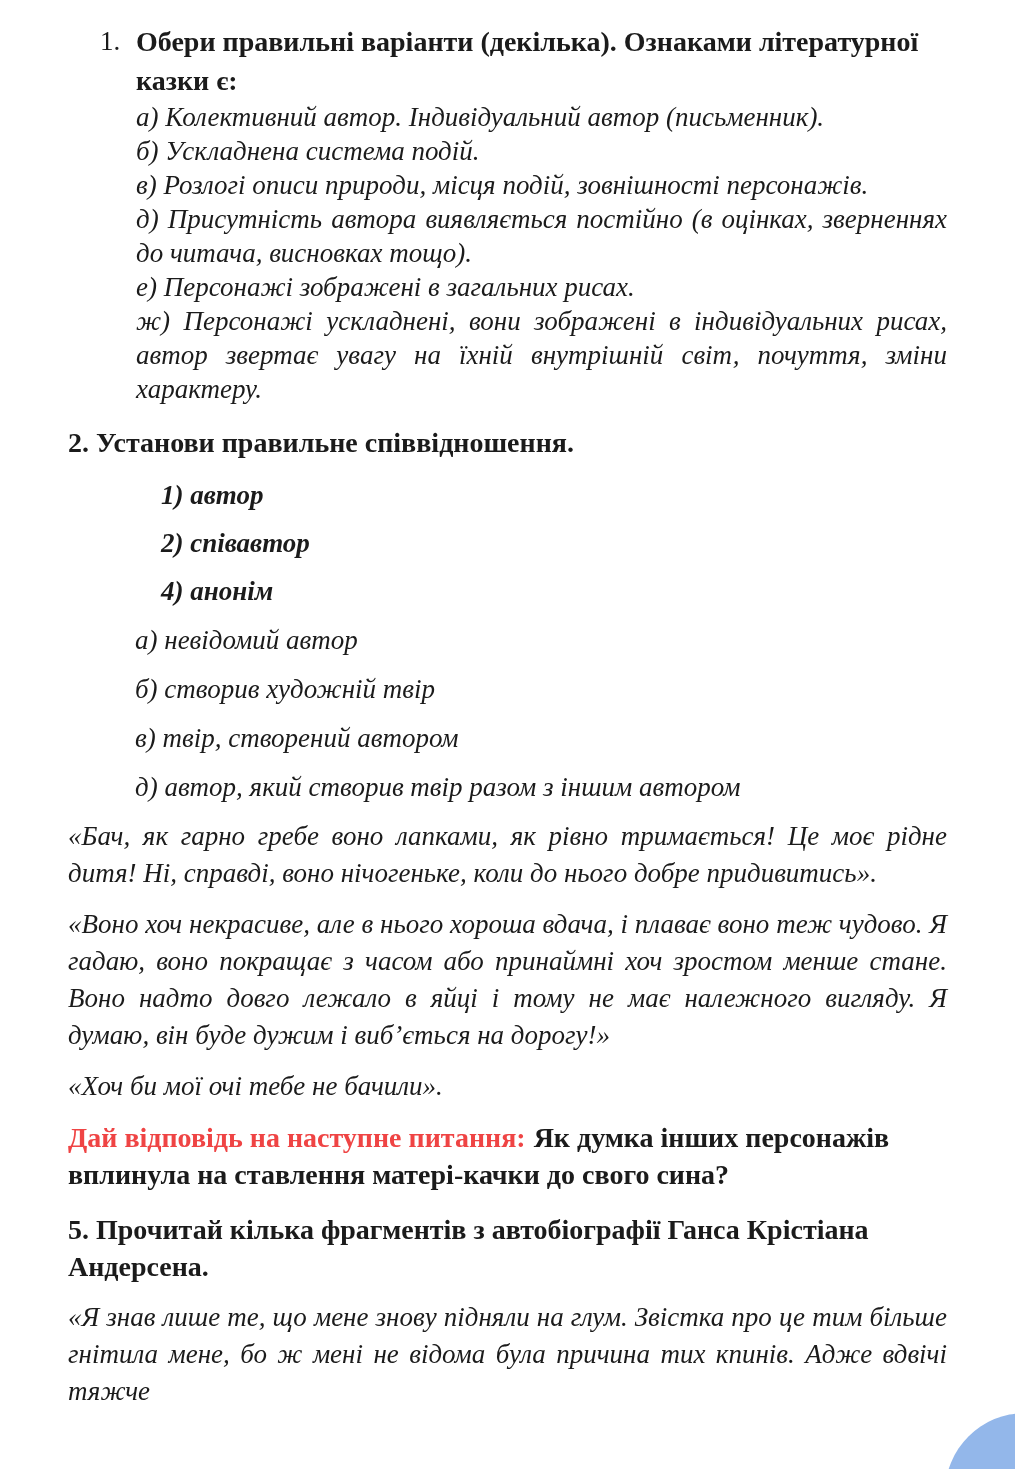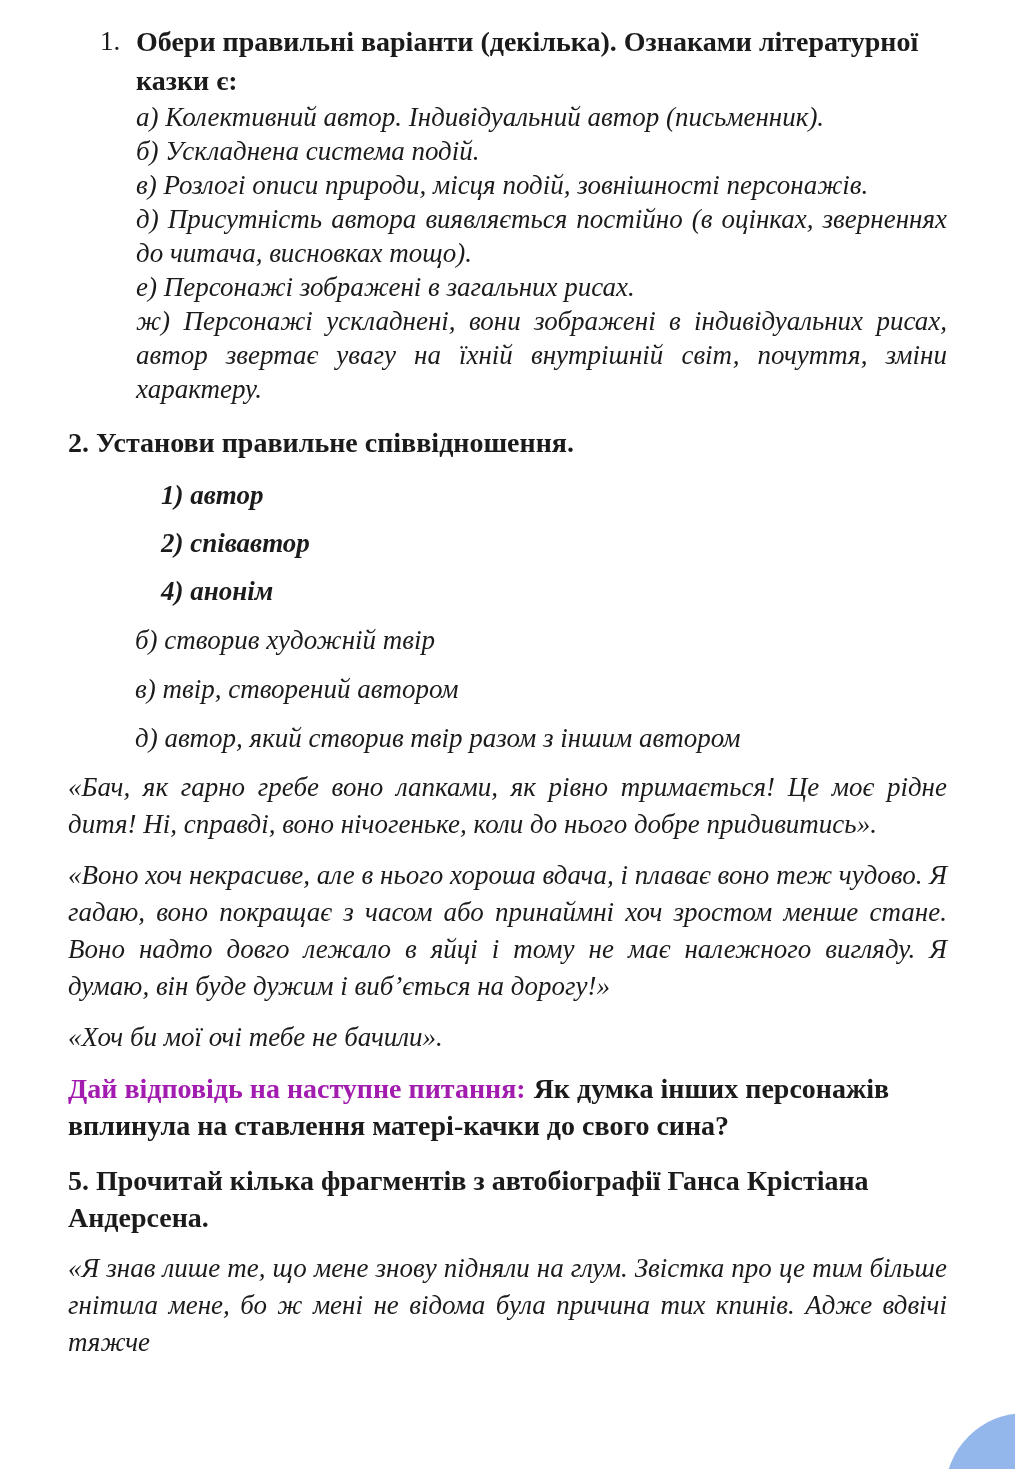--- a/index.html
+++ b/index.html
@@ -75,21 +75,21 @@
     line-height: 37px;
     text-align: justify;
     margin-top: 14px;
   }
   .prompt {
     font-weight: bold;
     font-size: 28px;
     line-height: 37px;
     margin-top: 14px;
   }
-  .prompt .red { color: #a21caf; margin-right: 8px; }
+  .prompt .red { color: #ef4444; margin-right: 8px; }
 
   
   .circle {
     position: absolute;
     left: 945px;
     top: 1413px;
     width: 160px;
     height: 160px;
     border-radius: 50%;
     background: #93b7ea;
@@ -113,20 +113,21 @@
         <p class="opt">ж) Персонажі ускладнені, вони зображені в індивідуальних рисах, автор звертає увагу на їхній внутрішній світ, почуття, зміни характеру.</p>
       </div>
     </div>
   </section>
 
   <section>
     <p class="sec-title mt-sec">2. Установи правильне співвідношення.</p>
     <p class="term term-first">1) автор</p>
     <p class="term">2) співавтор</p>
     <p class="term">4) анонім</p>
+    <p class="def">а) невідомий автор</p>
     <p class="def">б) створив художній твір</p>
     <p class="def">в) твір, створений автором</p>
     <p class="def">д) автор, який створив твір разом з іншим автором</p>
   </section>
 
   <section>
     <p class="quote">«Бач, як гарно гребе воно лапками, як рівно тримається! Це моє рідне дитя! Ні, справді, воно нічогеньке, коли до нього добре придивитись».</p>
     <p class="quote">«Воно хоч некрасиве, але в нього хороша вдача, і плаває воно теж чудово. Я гадаю, воно покращає з часом або принаймні хоч зростом менше стане. Воно надто довго лежало в яйці і тому не має належного вигляду. Я думаю, він буде дужим і виб’ється на дорогу!»</p>
     <p class="quote">«Хоч би мої очі тебе не бачили».</p>
     <p class="prompt">

